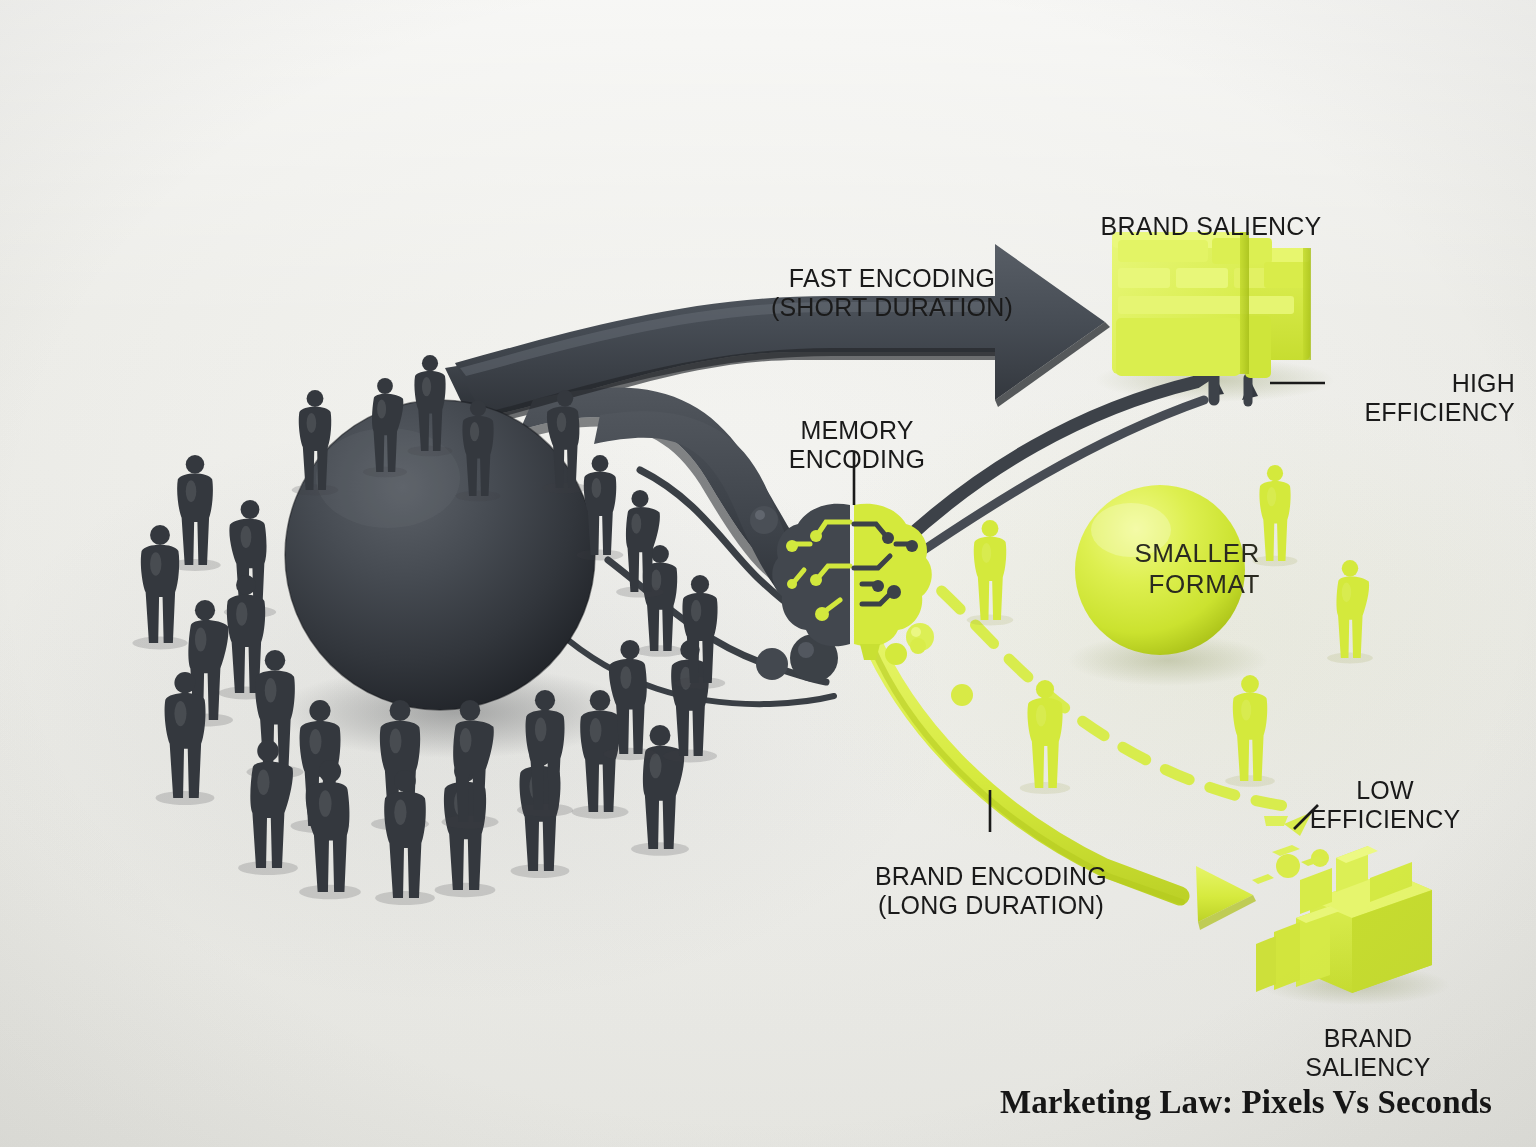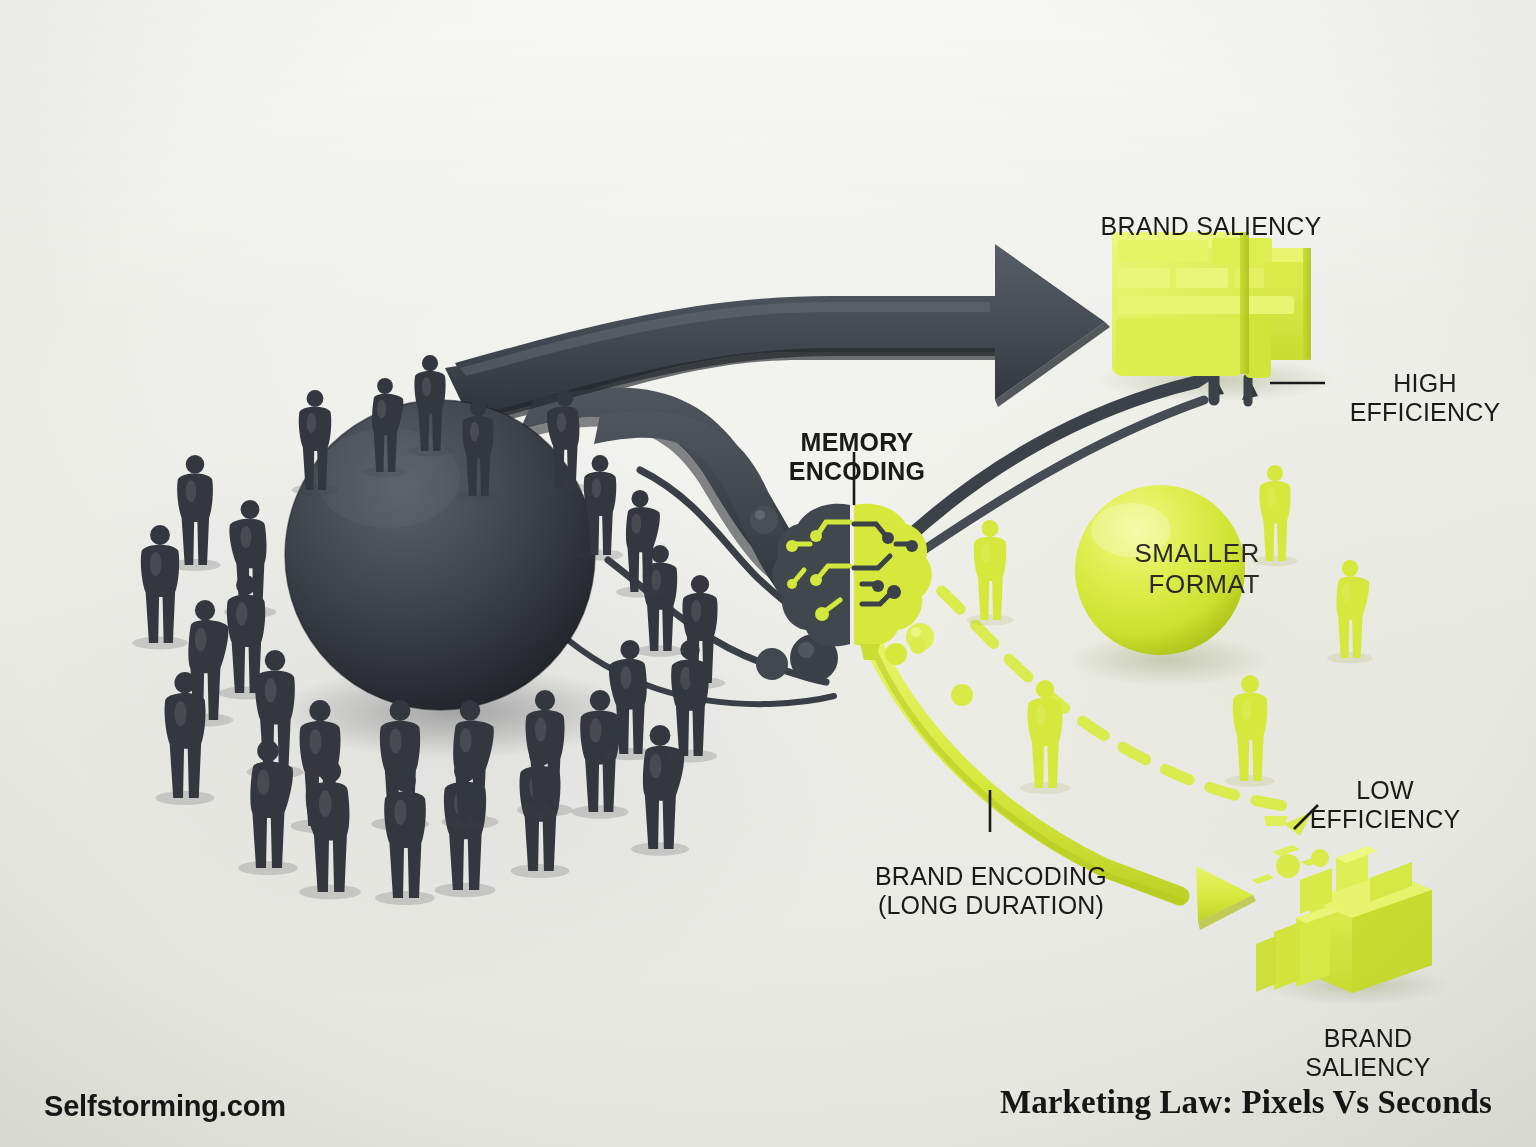--- a/index.html
+++ b/index.html
@@ -860,38 +860,39 @@
      L1263.55952,735.42
      C1266.86672,726.9399999999999 1268.1896,707.86 1266.536,698.3199999999999
      C1262.402,690.9 1237.598,690.9 1233.464,698.3199999999999 Z" fill="#d4e93c"></path>
           <ellipse cx="1246.184" cy="709.98" rx="5.088" ry="10.600000000000001" fill="#ffffff" opacity=".10"></ellipse>
         </g>
       </g>
   </svg>
 
   <div class="vignette"></div>
 
-
-  <div class="lbl center" style="left:762px; top:404px; width:190px;font-weight:bold;">MEMORY
+  <div class="lbl center" style="left:732px; top:240px; width:320px;">FAST ENCODING
+(SHORT DURATION)</div>
+
+  <div class="lbl center" style="left:762px; top:392px; width:190px;">MEMORY
 ENCODING</div>
 
   <div class="lbl center" style="left:1075px; top:188px; width:272px;">BRAND SALIENCY</div>
 
-  <div class="lbl" style="left:1335px; top:369px; width:180px; text-align:center;">HIGH
+  <div class="lbl" style="left:1335px; top:369px; width:180px; text-align:right;">HIGH
 EFFICIENCY</div>
 
   <div class="lbl center" style="left:1280px; top:752px; width:210px;text-align:center;">LOW
 EFFICIENCY</div>
 
   <div class="lbl center" style="left:855px; top:838px; width:272px;">BRAND ENCODING
 (LONG DURATION)</div>
 
   <div class="lbl center" style="left:1268px; top:1000px; width:200px;">BRAND
 SALIENCY</div>
 
 
   <div class="sphere-label" style="left:1070px; top:538px; width:190px; color:#2a2a20;text-align:right;">SMALLER
 FORMAT</div>
 
-  <div class="footer-left">Selfstorming.com</div>
   <div class="footer-right">Marketing Law: Pixels Vs Seconds</div>
 
 </div>
 
 </body></html>

